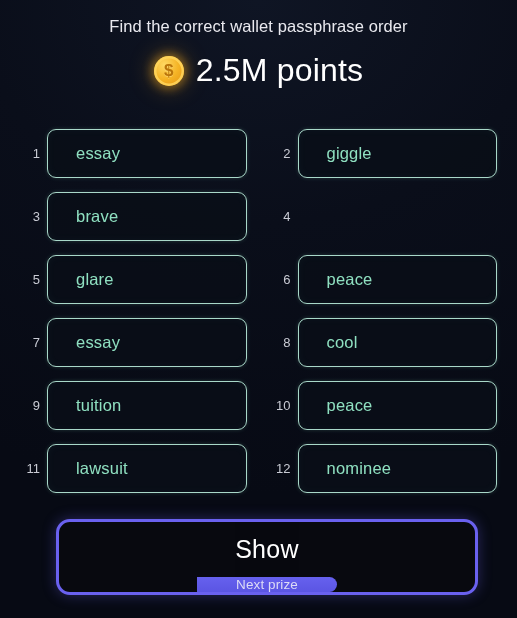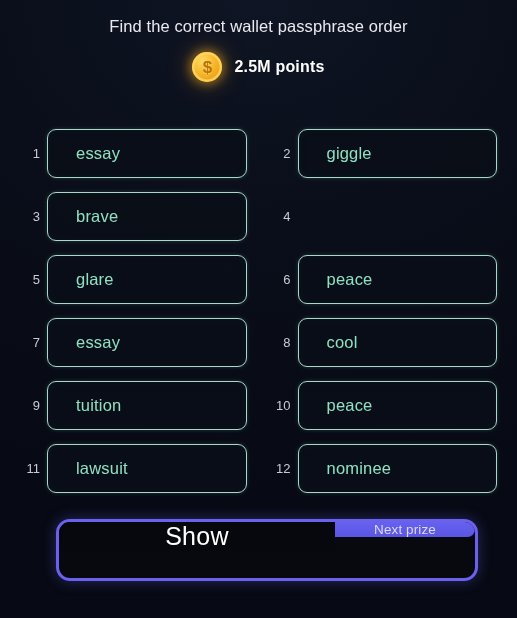--- a/index.html
+++ b/index.html
@@ -58,22 +58,22 @@
   }
   .coin span {
     font-size: 17px;
     font-weight: bold;
     color: #b9740a;
     line-height: 1;
     transform: translateY(-0.5px);
     text-shadow: 0 1px 0 rgba(255,230,150,0.5);
   }
   .prize-amount {
-    font-size: 16px;
-    font-weight: bold;
+    font-size: 32px;
+    font-weight: normal;
     color: #ffffff;
     letter-spacing: 0.2px;
   }
 
   
   .grid {
     position: absolute;
     left: 0;
     top: 129px;
     width: 517px;
@@ -116,29 +116,30 @@
     color: #8fe0c1;
     letter-spacing: 0.2px;
   }
 
   
   .action-button {
     position: absolute;
     left: 56px;
     top: 519px;
     width: 422px;
-    height: 62px;
+    height: 76px;
     box-sizing: border-box;
     border: 3.5px solid #6a61ef;
     border-radius: 14px;
     background: #08090f;
     display: flex;
-    align-items: flex-start;
+    align-items: center;
     overflow: hidden;
     box-shadow: 0 0 14px rgba(106,97,239,0.35);
+    flex-direction: column;
   }
   .show-area {
     flex: 1 1 auto;
     display: flex;
     align-items: center;
     justify-content: center;
     background: #07080e;
   }
   .show-label {
     font-size: 25px;

